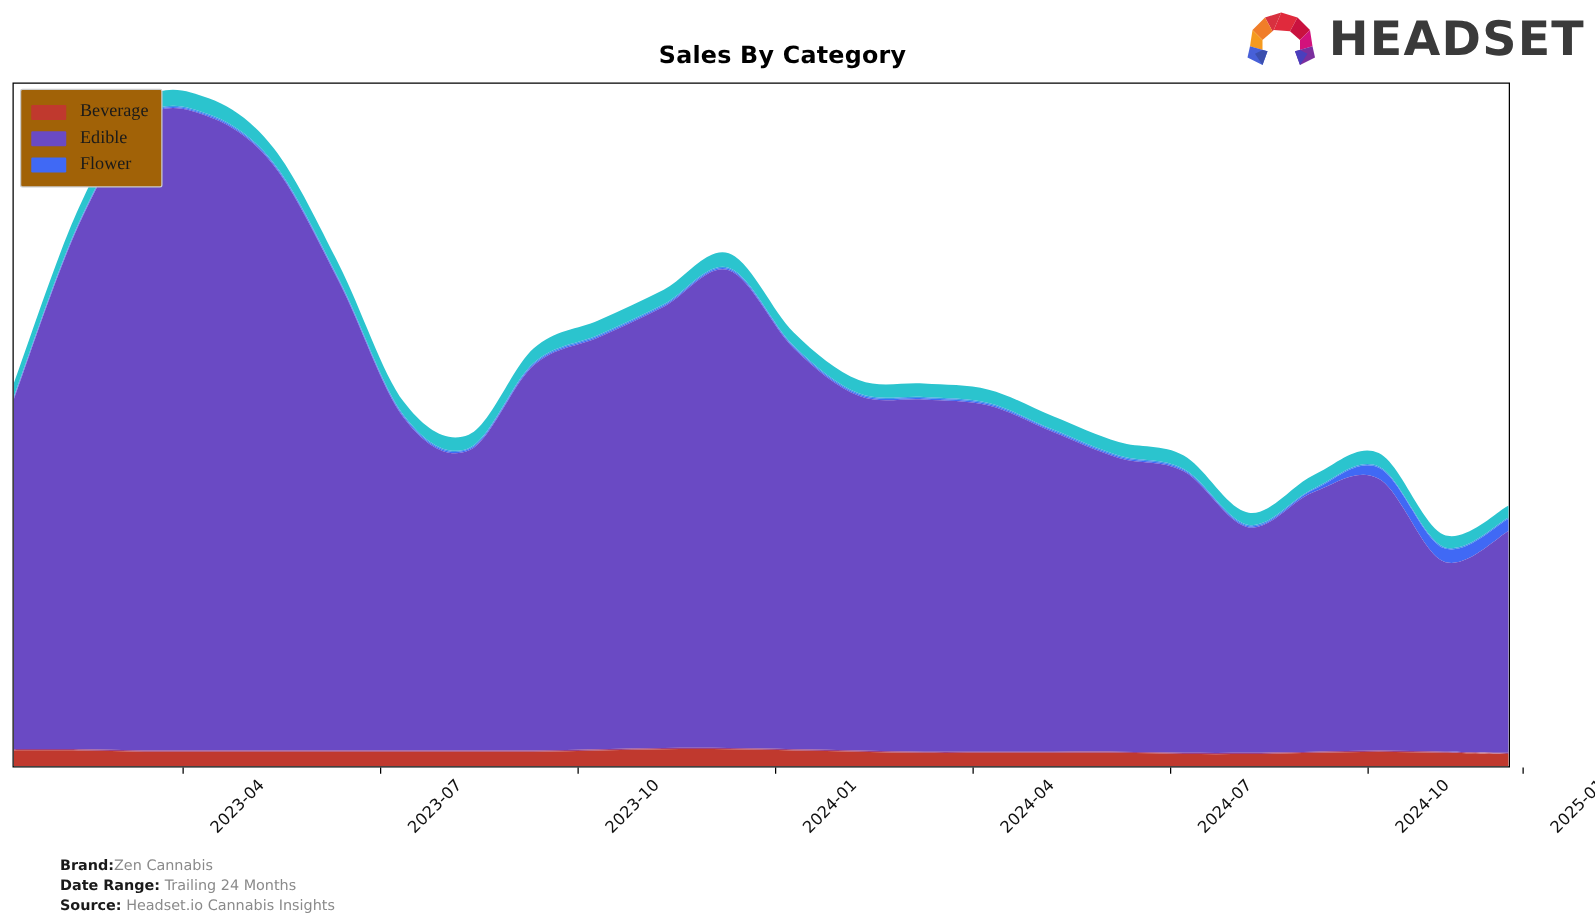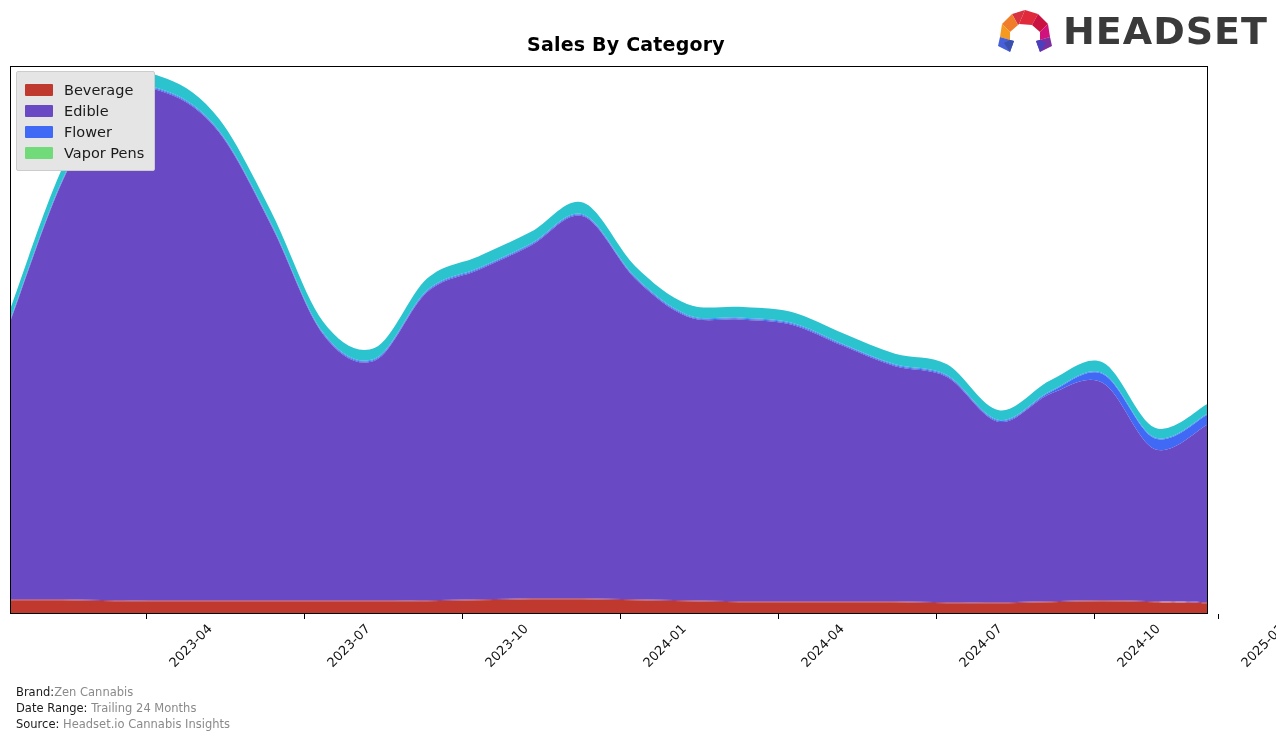--- a/index.html
+++ b/index.html
@@ -33,42 +33,43 @@
     width:1198px;height:548px;
     border:1.3px solid #000;
     box-sizing:border-box;
     background:#fff;
     overflow:hidden;
   }
   #plot-svg{position:absolute;left:0;top:0;width:100%;height:100%;display:block;}
   
   #legend{
     position:absolute;left:16px;top:71px;
-    background:#e5e5e5;border:1px solid #cccccc;border-radius:2px;
+    background:#a16207;border:1px solid #cccccc;border-radius:2px;
     padding:7px 10px 7px 8px;
     z-index:5;
+    font-family:Liberation Serif, serif;
   }
   .legend-row{display:flex;align-items:center;height:21px;}
   .legend-swatch{
     width:28px;height:12px;margin-right:11px;border-radius:1px;flex:none;
   }
   .legend-label{font-size:14.5px;color:#1a1a1a;white-space:nowrap;}
   
   #x-axis{position:absolute;left:10px;top:614px;width:1198px;height:60px;}
   .tick-mark{position:absolute;top:0;width:1px;height:5px;background:#000;}
   .tick-label{
     position:absolute;top:7px;
     font-size:13px;color:#111;white-space:nowrap;
     transform:rotate(-45deg);transform-origin:right top;
     text-align:right;
   }
   
   #footer{position:absolute;left:16px;top:684px;line-height:16px;}
   .footer-line{font-size:11.5px;color:#8a8a8a;white-space:nowrap;}
-  .footer-line b{color:#1a1a1a;font-weight:normal;}
+  .footer-line b{color:#1a1a1a;font-weight:bold;margin-left:32px;}
 </style>
 </head>
 <body>
 
 <div id="chart-title">Sales By Category</div>
 
 <div id="brand-logo">
   <svg class="mark" viewBox="0 0 62 46">
 
     <polygon points="31,2 44,6 38,17 25,16" fill="#e02a3c"></polygon>
@@ -104,24 +105,20 @@
       <span class="legend-label">Beverage</span>
     </div>
     <div class="legend-row">
       <span class="legend-swatch" style="background: rgb(106, 74, 196);"></span>
       <span class="legend-label">Edible</span>
     </div>
     <div class="legend-row">
       <span class="legend-swatch" style="background: rgb(64, 105, 245);"></span>
       <span class="legend-label">Flower</span>
     </div>
-    <div class="legend-row">
-      <span class="legend-swatch" style="background: rgb(114, 219, 121);"></span>
-      <span class="legend-label">Vapor Pens</span>
-    </div>
   </div>
 
 <div id="x-axis">
     <div class="tick-mark" style="left: 136px;"></div>
     <div class="tick-label" style="left: 140px;">2023-04</div>
     <div class="tick-mark" style="left: 294px;"></div>
     <div class="tick-label" style="left: 298px;">2023-07</div>
     <div class="tick-mark" style="left: 452px;"></div>
     <div class="tick-label" style="left: 456px;">2023-10</div>
     <div class="tick-mark" style="left: 610px;"></div>

